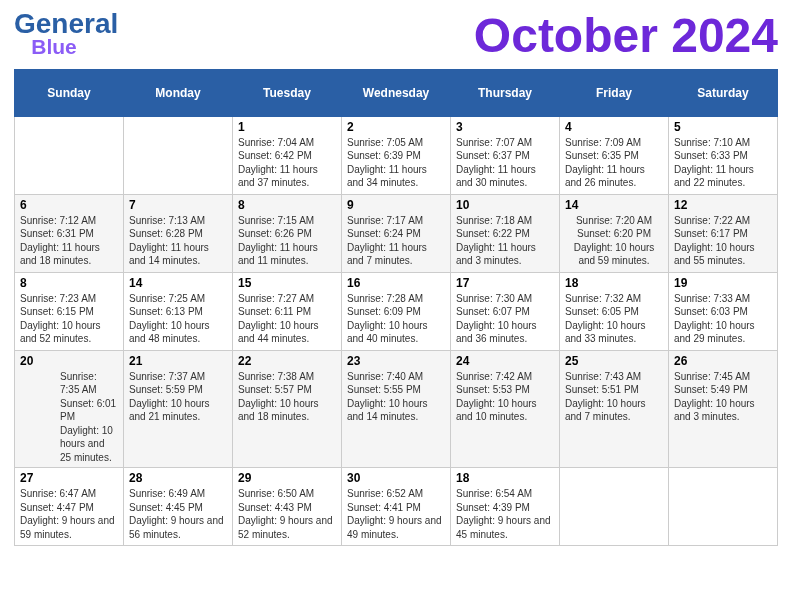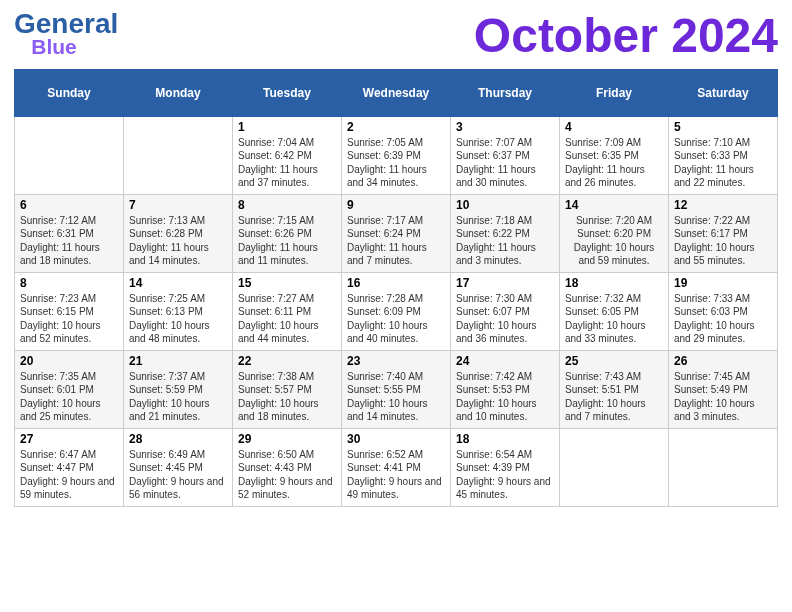--- a/index.html
+++ b/index.html
@@ -224,21 +224,21 @@
           <td>
             <span class="day-num">19</span>
             <div class="day-info" style="white-space: pre-line;">Sunrise: 7:33 AM
 Sunset: 6:03 PM
 Daylight: 10 hours and 29 minutes.</div>
           </td>
         </tr>
         <tr style="background: rgb(240, 240, 240);">
           <td>
             <span class="day-num">20</span>
-            <div class="day-info" style="white-space: pre-line;">Sunrise: 7:35 AM
+            <div class="day-info" style="white-space: pre-line; margin-left: 40px;">Sunrise: 7:35 AM
 Sunset: 6:01 PM
 Daylight: 10 hours and 25 minutes.</div>
           </td>
           <td>
             <span class="day-num">21</span>
             <div class="day-info" style="white-space: pre-line;">Sunrise: 7:37 AM
 Sunset: 5:59 PM
 Daylight: 10 hours and 21 minutes.</div>
           </td>
           <td>

